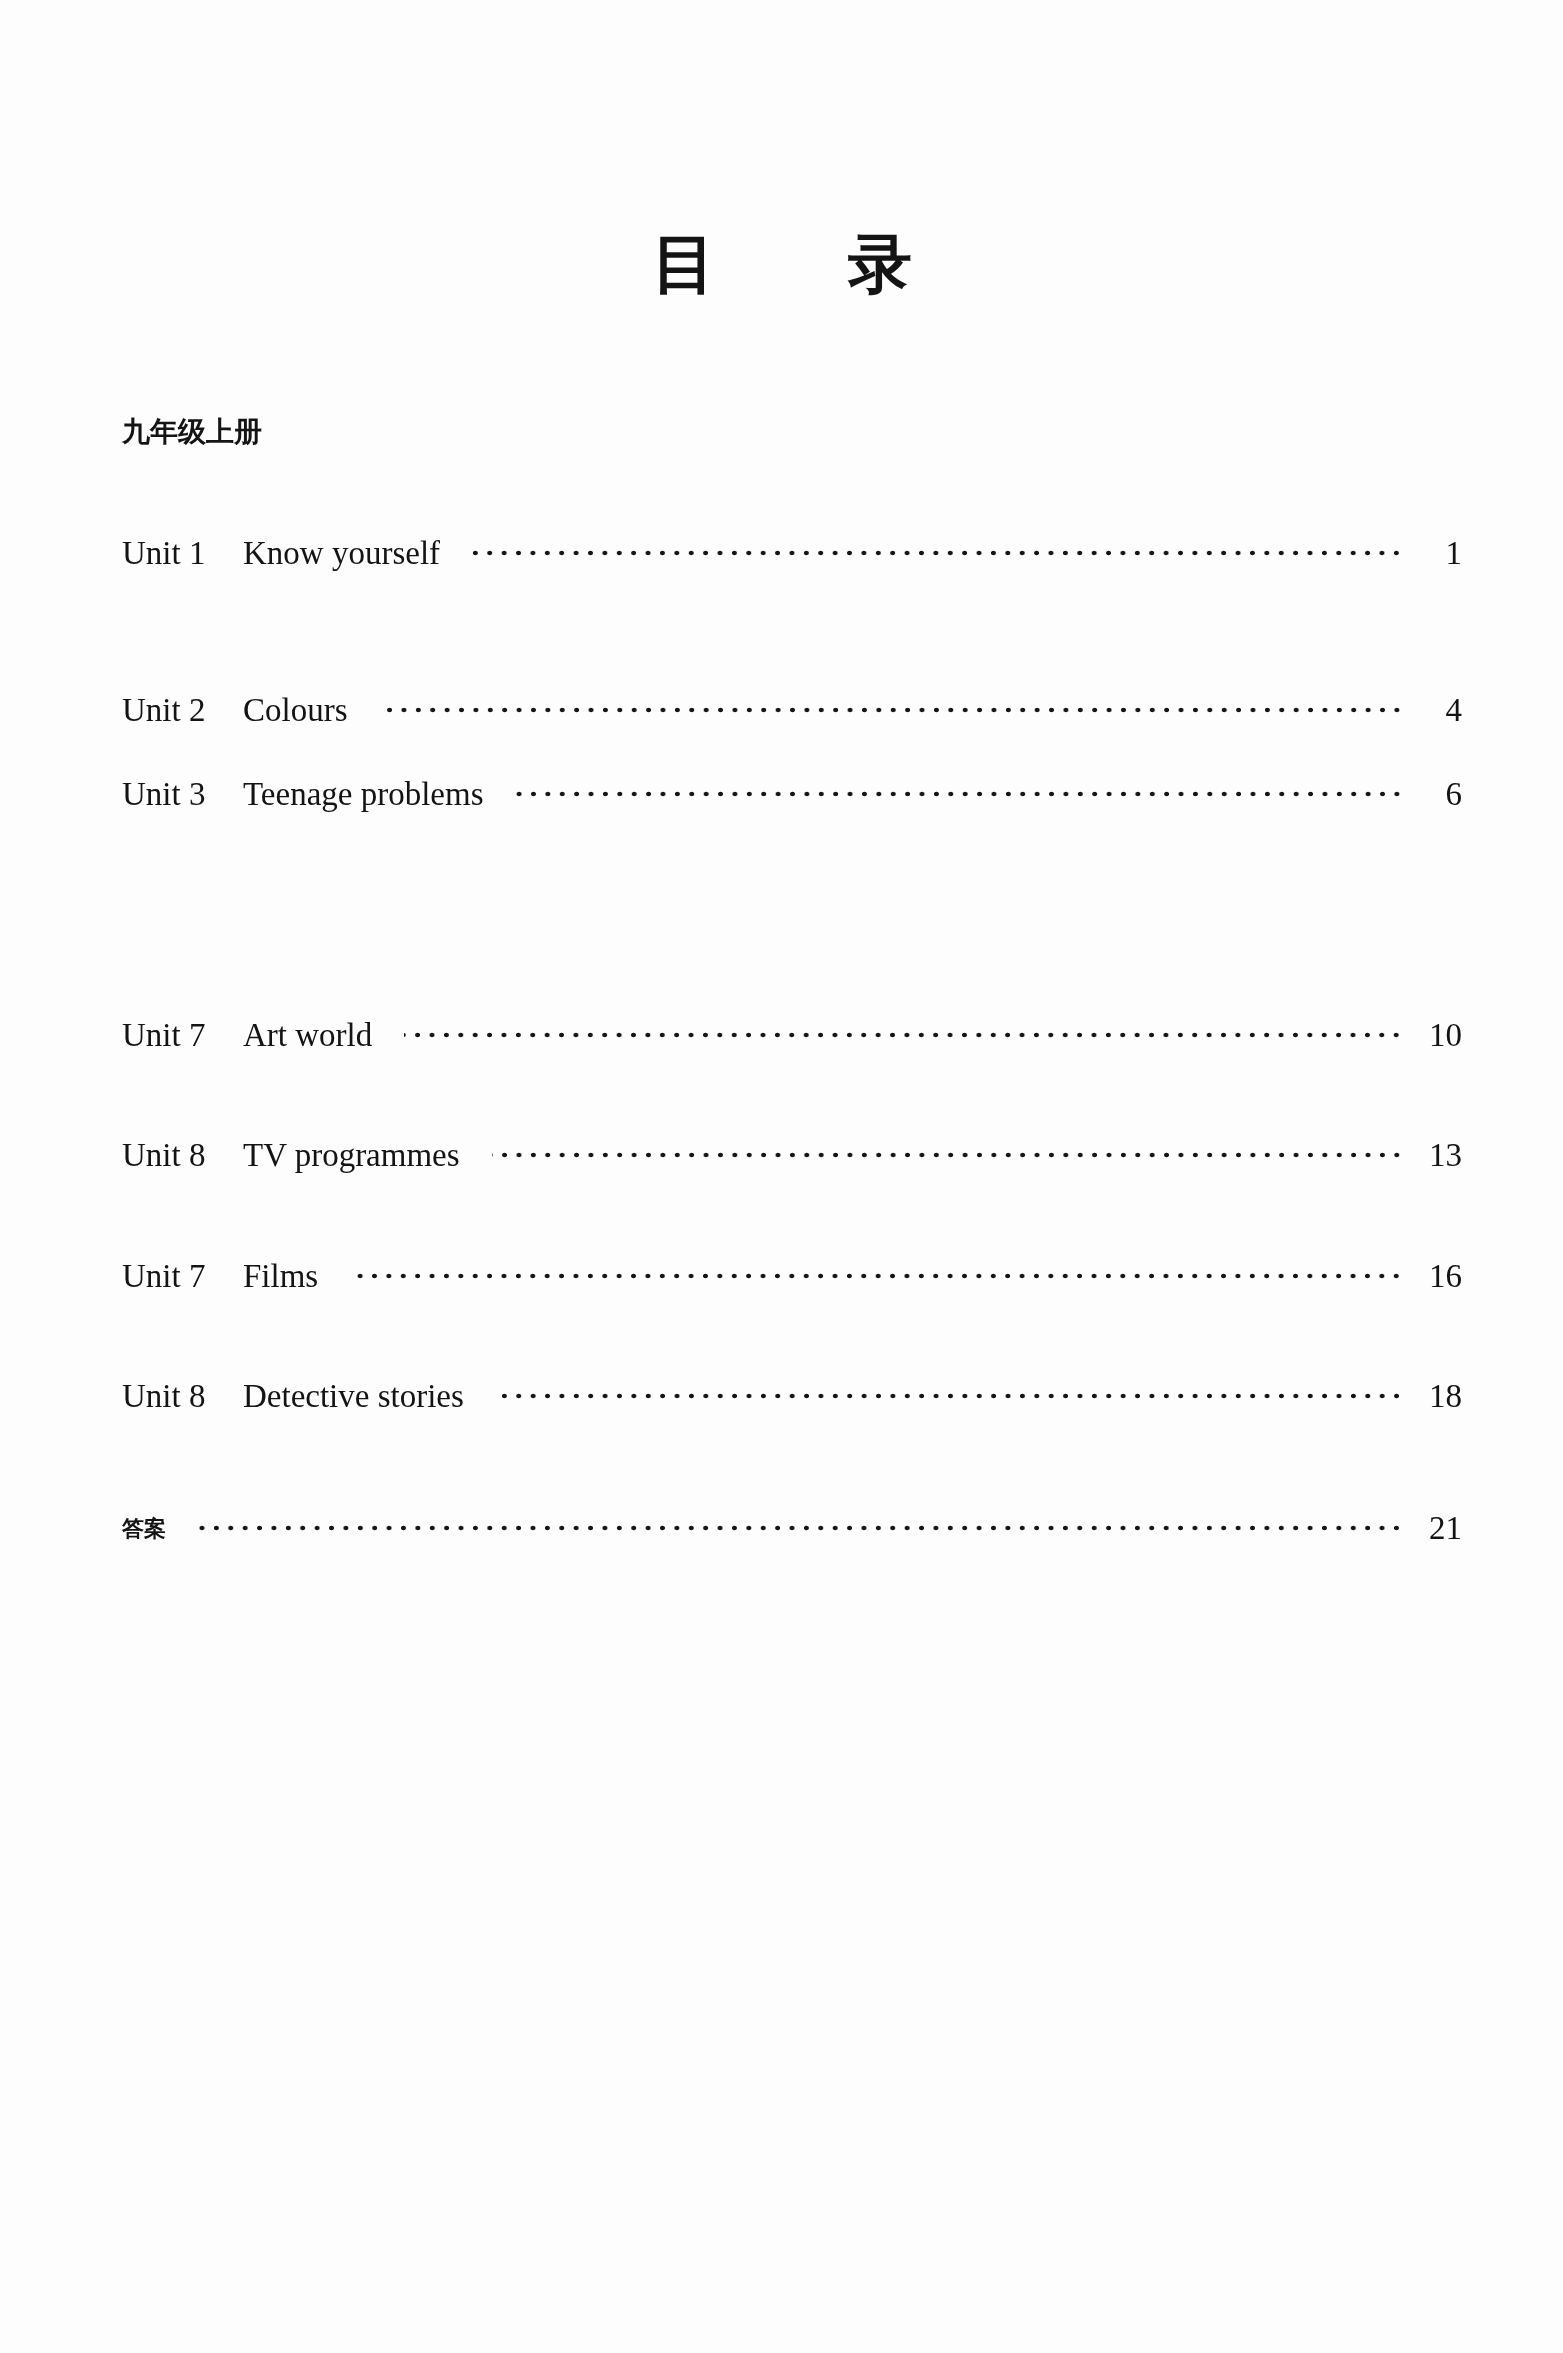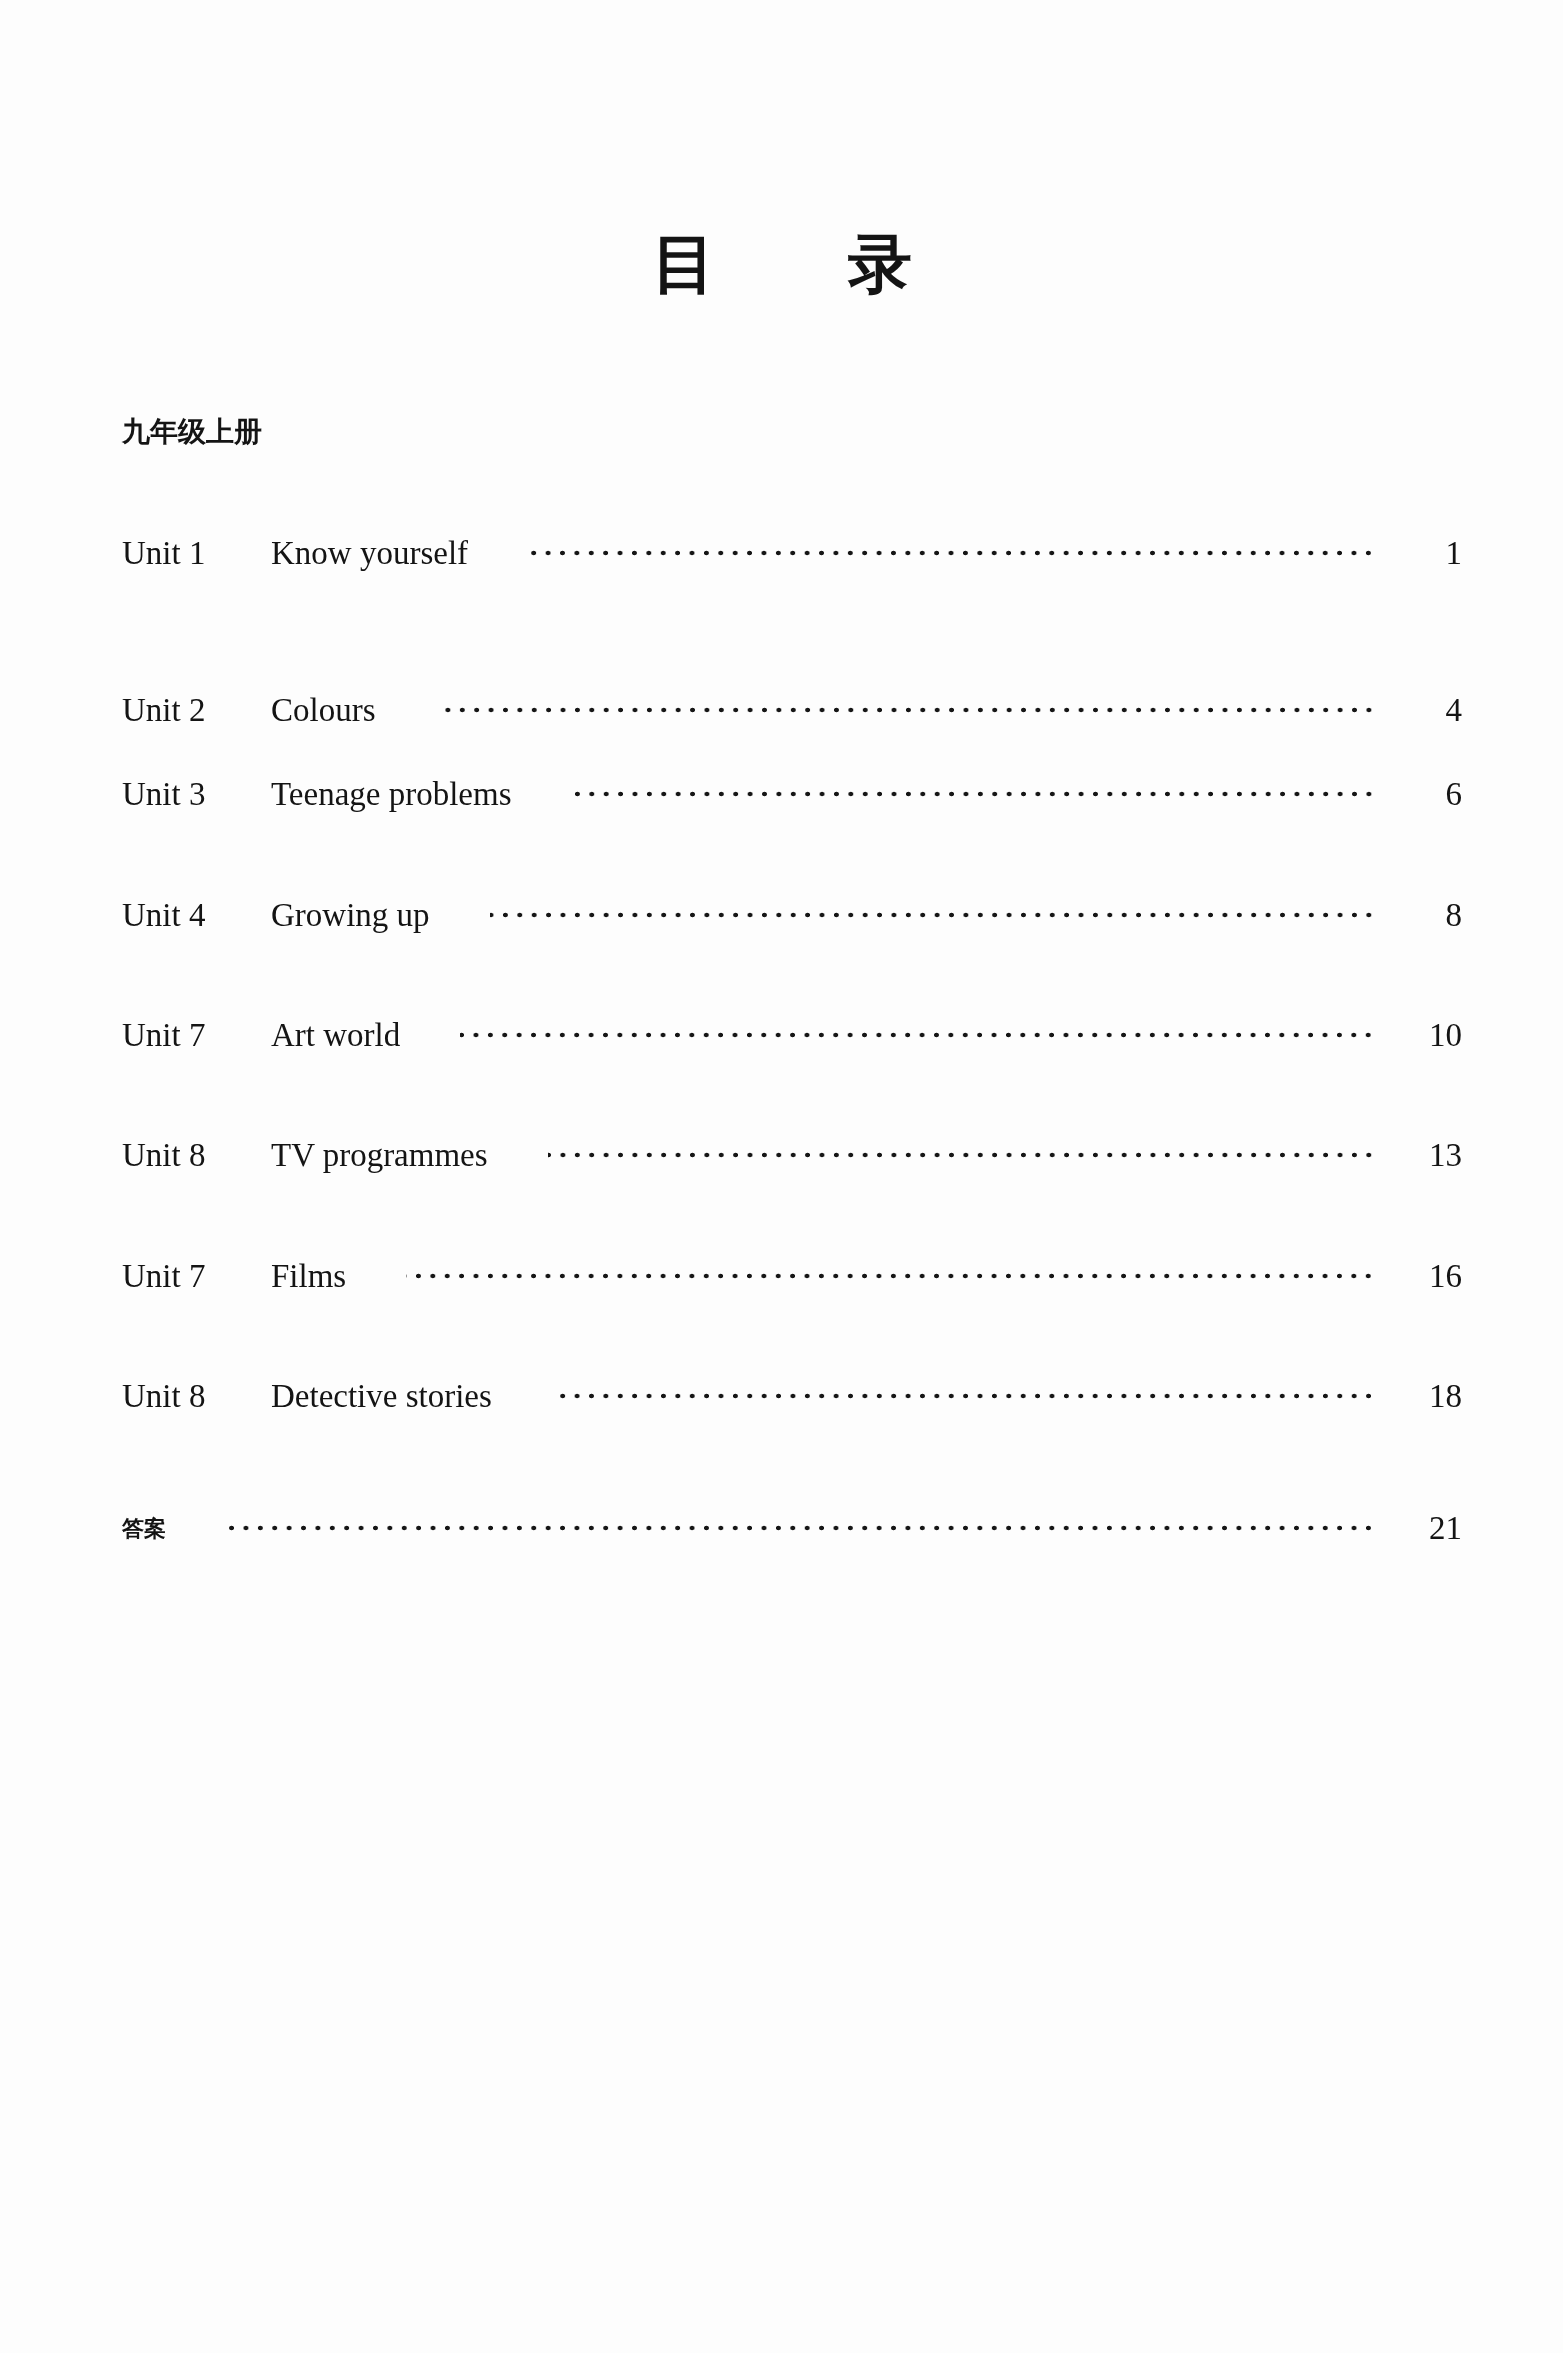--- a/index.html
+++ b/index.html
@@ -38,21 +38,20 @@
   .toc-row {
     position: absolute;
     left: 122px;
     width: 1340px;
     height: 47px;
     display: flex;
     align-items: center;
     font-size: 33px;
     line-height: 1;
     white-space: nowrap;
-    gap: 28px;
   }
   .unit-label { flex: 0 0 121px; }
   .entry-title { flex: 0 0 auto; }
   .answer-label {
     flex: 0 0 auto;
     font-family: "Liberation Sans", sans-serif;
     font-weight: bold;
     font-size: 22px;
   }
   .leader {
@@ -97,26 +96,20 @@
     <span class="page-num">4</span>
   </div>
 
   <div class="toc-row" style="top:771px">
     <span class="unit-label">Unit 3</span>
     <span class="entry-title">Teenage problems</span>
     <span class="leader"></span>
     <span class="page-num">6</span>
   </div>
 
-  <div class="toc-row" style="top:892px">
-    <span class="unit-label">Unit 4</span>
-    <span class="entry-title">Growing up</span>
-    <span class="leader"></span>
-    <span class="page-num">8</span>
-  </div>
 
   <div class="toc-row" style="top:1012px">
     <span class="unit-label">Unit 7</span>
     <span class="entry-title">Art world</span>
     <span class="leader"></span>
     <span class="page-num">10</span>
   </div>
 
   <div class="toc-row" style="top:1132px">
     <span class="unit-label">Unit 8</span>

